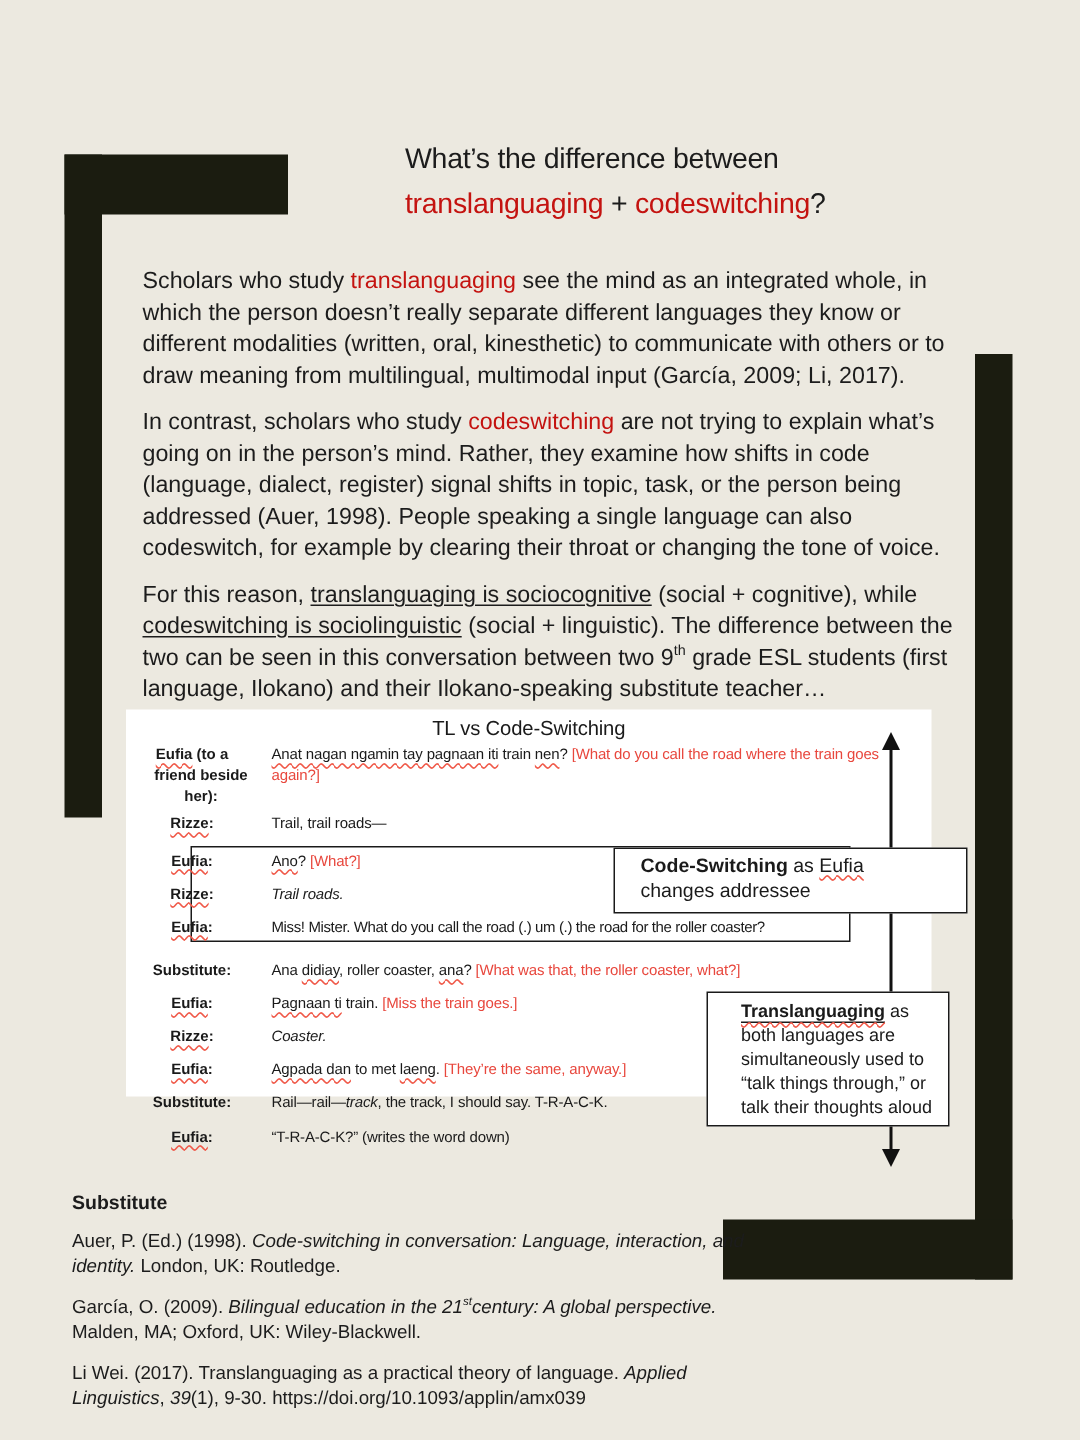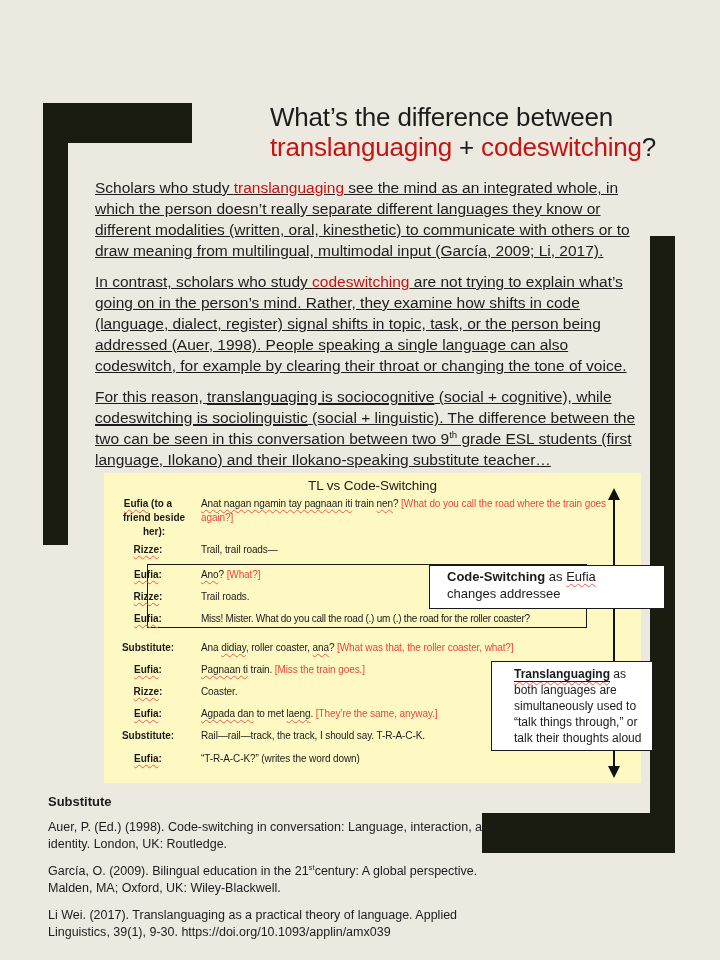--- a/index.html
+++ b/index.html
@@ -10,37 +10,37 @@
     color:#1c1c1c;
   }
   .abs{position:absolute;}
   
   .bar{background:#1b1c10;}
   #tl-h{left:43px;top:103px;width:149px;height:40px;}
   #tl-v{left:43px;top:103px;width:25px;height:442px;}
   #br-v{left:650px;top:236px;width:25px;height:617px;}
   #br-h{left:482px;top:813px;width:193px;height:40px;}
   
-  #title{left:270px;top:102px;width:420px;font-size:26px;line-height:30px;letter-spacing:-0.2px;}
+  #title{left:270px;top:92px;width:420px;font-size:19px;line-height:30px;letter-spacing:-0.2px;}
   .tred{color:#c41310;}
   
   #bodytext{left:95px;top:177px;width:541px;font-size:15.5px;line-height:21px;}
-  #bodytext p{margin:0 0 10px 0;text-decoration:underline;}
+  #bodytext p{margin:0 0 10px 0;}
   .red{color:#c41310;}
   .ul{text-decoration:underline;text-underline-offset:2px;}
   sup{font-size:62%;line-height:0;text-align:center;}
   
-  #panel{left:104px;top:473px;width:537px;height:310px;background:#fef9c3;font-size:10px;line-height:14px;color:#1a1a1a;}
+  #panel{left:84px;top:473px;width:537px;height:258px;background:#ffffff;font-size:10px;line-height:14px;color:#1a1a1a;}
   #fig-title{position:absolute;top:6px;left:0;width:100%;text-align:center;font-size:13.5px;letter-spacing:-0.1px;}
   .frow{position:absolute;left:0;width:537px;}
   .flabel{position:absolute;left:0;top:0;width:88px;text-align:center;font-weight:bold;}
   .futter{position:absolute;left:97px;top:0;width:412px;letter-spacing:-0.1px;}
   .blk{display:block;margin-left:12px;}
   .fred{color:#e8473d;}
-  .it{}
+  .it{font-style:italic;}
   .sq{text-decoration:underline;text-decoration-style:wavy;text-decoration-color:#f05a4a;text-decoration-thickness:1px;text-underline-offset:2px;}
   #convo-box{position:absolute;left:43px;top:91px;width:438px;height:62px;border:1.5px solid #1a1a1a;z-index:1;}
   .callout{position:absolute;background:#ffffff;border:1.5px solid #1a1a1a;z-index:3;}
   #cs-box{left:325px;top:92px;width:200px;height:36px;padding:3px 17px;font-size:13px;line-height:16.5px;box-sizing:content-box;}
   #tl-box{left:387px;top:188px;width:133px;height:80px;padding:4px 5px 4px 22px;font-size:12px;line-height:16px;}
   .cbold{font-weight:bold;}
   .tlb{font-weight:bold;border-bottom:1.5px solid #1a1a1a;text-decoration:underline;text-decoration-style:wavy;text-decoration-color:#f05a4a;text-decoration-thickness:1px;text-underline-offset:2.5px;}
   
   #arrow-line{position:absolute;left:509px;top:26px;width:2px;height:270px;background:#111;z-index:2;}
   #arrow-top{position:absolute;left:504px;top:15px;width:0;height:0;border-left:6px solid transparent;border-right:6px solid transparent;border-bottom:12px solid #111;z-index:2;}

